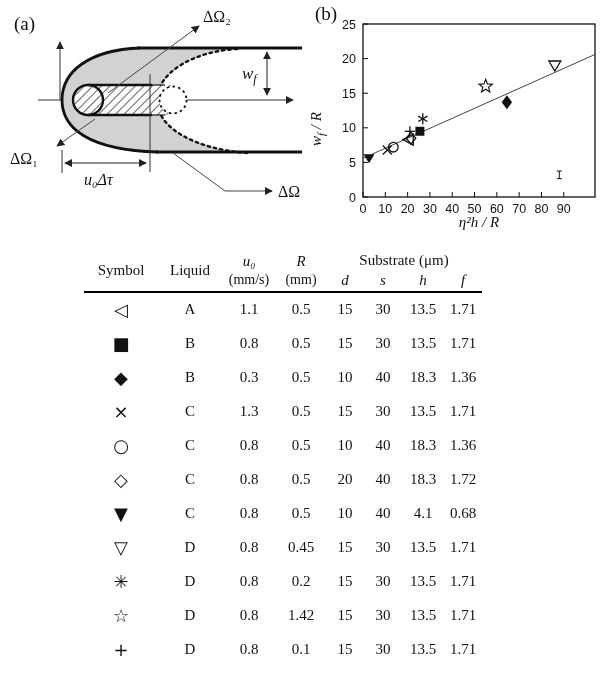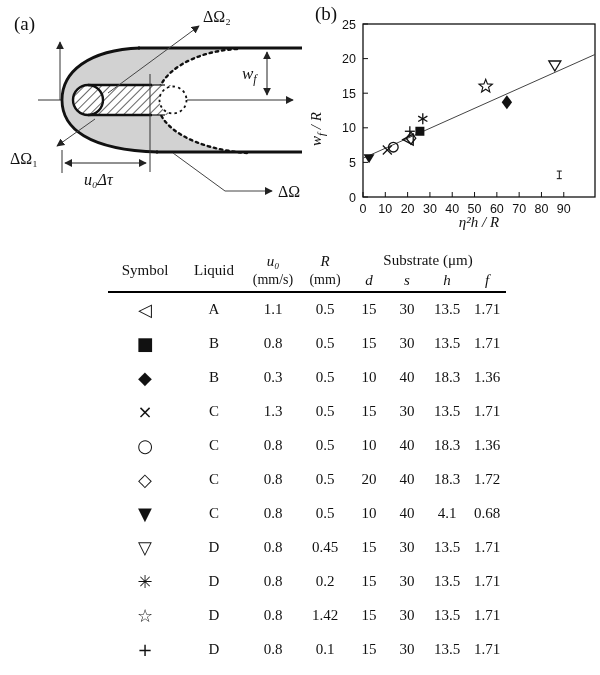--- a/index.html
+++ b/index.html
@@ -5,21 +5,21 @@
   html,body{margin:0;padding:0;background:#fff;}
   #page{position:relative;width:600px;height:675px;background:#fff;overflow:hidden;
         font-family:"Liberation Serif","DejaVu Serif",serif;color:#111;}
   svg text{fill:#111;}
   .panel{position:absolute;}
   #panel-a{left:0;top:0;}
   #panel-b{left:305px;top:0;}
   .ser{font-family:"Liberation Serif","DejaVu Serif",serif;}
   .it{font-style:italic;}
   
-  #table-wrap{position:absolute;left:108px;top:250px;width:398px;}
+  #table-wrap{position:absolute;left:84px;top:250px;width:398px;}
   table{border-collapse:collapse;width:100%;font-size:15px;}
   thead th{font-weight:normal;text-align:center;vertical-align:middle;
            padding:1px 2px;line-height:1.25;}
   thead{border-bottom:2px solid #000;}
   th.substrate-h{padding-bottom:0;margin-top:34px;}
   tbody td{text-align:center;vertical-align:middle;height:34px;padding:0 2px;}
   td.sym{font-family:"DejaVu Sans","Liberation Sans",sans-serif;font-size:18px;}
   .unit{font-size:14px;}
 </style>
 </head>

